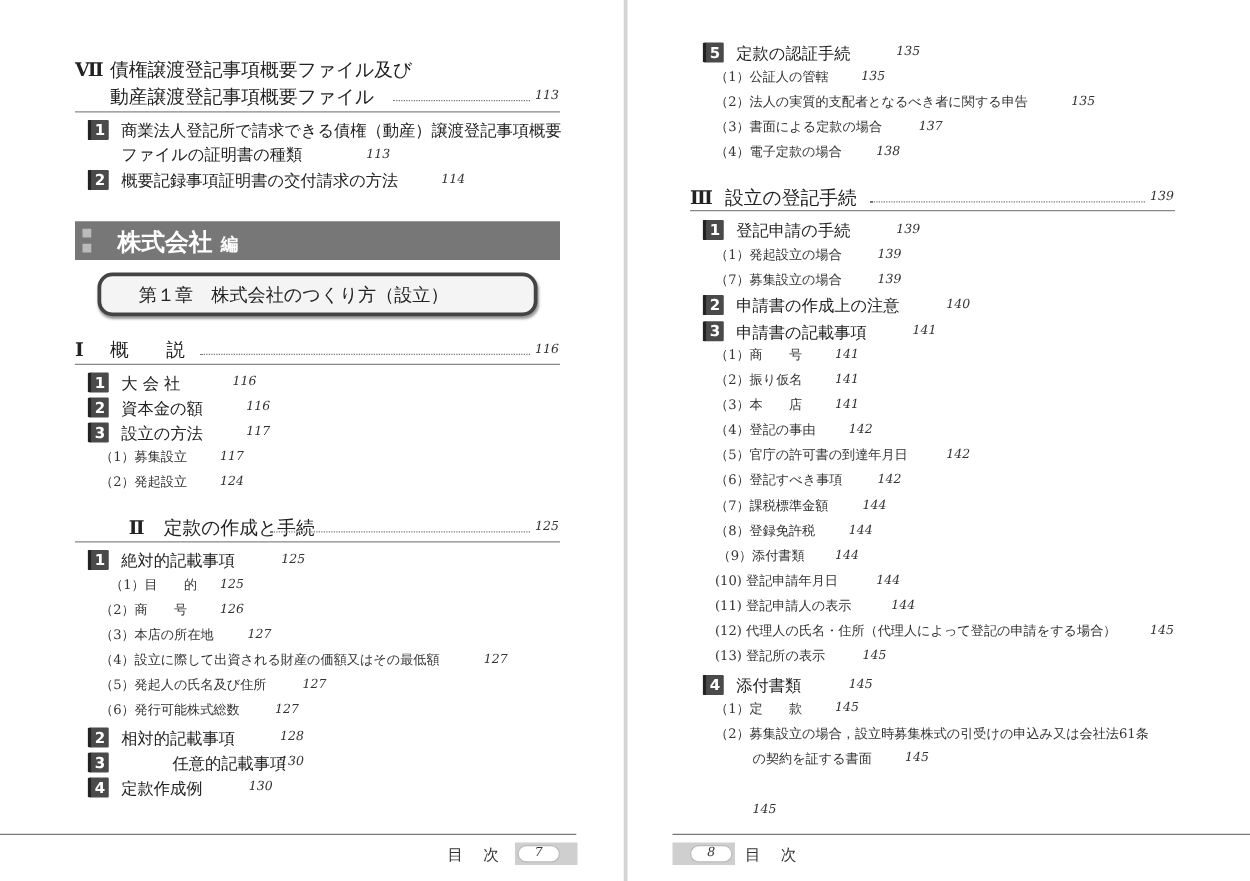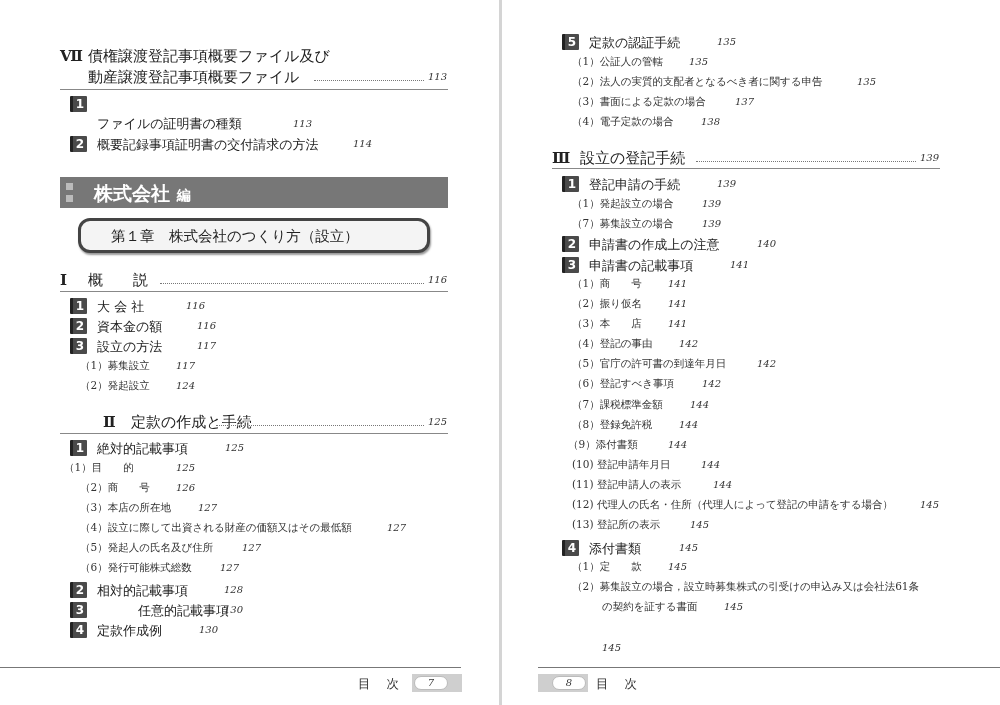--- a/index.html
+++ b/index.html
@@ -61,20 +61,21 @@
     <span class="roman">Ⅶ</span><span>債権譲渡登記事項概要ファイル及び</span>
   </div>
   <div class="sec-h" style="left:88px; top:68px;">
     <span>動産譲渡登記事項概要ファイル</span>
   </div>
   <div class="leader" style="left:314px; top:80px; width:110px;"></div>
   <div class="abs num" style="left:428px; top:71px;">113</div>
   <div class="sec-rule" style="left:60px; top:89px; width:388px;"></div>
 
   <div class="badge" style="left:70px; top:96px;">1</div>
+  <div class="item-label" style="left:97px; top:96px;">商業法人登記所で請求できる債権（動産）譲渡登記事項概要</div>
   <div class="item-label" style="left:97px; top:115px;">ファイルの証明書の種類</div>
   <div class="abs num" style="left:293px; top:118px;">113</div>
 
   <div class="badge" style="left:70px; top:136px;">2</div>
   <div class="item-label" style="left:97px; top:136px;">概要記録事項証明書の交付請求の方法</div>
   <div class="abs num" style="left:353px; top:138px;">114</div>
 
   <div class="part-banner">
     <div class="sq" style="top:6px;"></div>
     <div class="sq" style="top:18px;"></div>
@@ -116,21 +117,21 @@
     <span class="roman">Ⅱ</span><span>定款の作成と手続</span>
   </div>
   <div class="leader" style="left:216px; top:425px; width:208px;"></div>
   <div class="abs num" style="left:428px; top:416px;">125</div>
   <div class="sec-rule" style="left:60px; top:433px; width:388px;"></div>
 
   <div class="badge" style="left:70px; top:440px;">1</div>
   <div class="item-label" style="left:97px; top:440px;">絶対的記載事項</div>
   <div class="abs num" style="left:225px; top:442px;">125</div>
 
-  <div class="sub-label" style="left:64px; top:461px;">（1）目　　的</div>
+  <div class="sub-label" style="left:88px; top:461px;">（1）目　　的</div>
   <div class="abs num" style="left:176px; top:462px;">125</div>
   <div class="sub-label" style="left:80px; top:481px;">（2）商　　号</div>
   <div class="abs num" style="left:176px; top:482px;">126</div>
   <div class="sub-label" style="left:80px; top:501px;">（3）本店の所在地</div>
   <div class="abs num" style="left:198px; top:502px;">127</div>
   <div class="sub-label" style="left:80px; top:521px;">（4）設立に際して出資される財産の価額又はその最低額</div>
   <div class="abs num" style="left:387px; top:522px;">127</div>
   <div class="sub-label" style="left:80px; top:541px;">（5）発起人の氏名及び住所</div>
   <div class="abs num" style="left:242px; top:542px;">127</div>
   <div class="sub-label" style="left:80px; top:561px;">（6）発行可能株式総数</div>
@@ -203,21 +204,21 @@
   <div class="sub-label" style="left:70px; top:337px;">（4）登記の事由</div>
   <div class="abs num" style="left:177px; top:338px;">142</div>
   <div class="sub-label" style="left:70px; top:357px;text-align:right;">（5）官庁の許可書の到達年月日</div>
   <div class="abs num" style="left:255px; top:358px;">142</div>
   <div class="sub-label" style="left:70px; top:377px;">（6）登記すべき事項</div>
   <div class="abs num" style="left:200px; top:378px;">142</div>
   <div class="sub-label" style="left:70px; top:398px;">（7）課税標準金額</div>
   <div class="abs num" style="left:188px; top:399px;">144</div>
   <div class="sub-label" style="left:70px; top:418px;">（8）登録免許税</div>
   <div class="abs num" style="left:177px; top:419px;">144</div>
-  <div class="sub-label" style="left:66px; top:438px;">（9）添付書類</div>
+  <div class="sub-label" style="left:72px; top:438px;">（9）添付書類</div>
   <div class="abs num" style="left:166px; top:439px;">144</div>
   <div class="sub-label" style="left:70px; top:458px;">(10) 登記申請年月日</div>
   <div class="abs num" style="left:199px; top:459px;">144</div>
   <div class="sub-label" style="left:70px; top:478px;">(11) 登記申請人の表示</div>
   <div class="abs num" style="left:211px; top:479px;">144</div>
   <div class="sub-label" style="left:70px; top:498px;">(12) 代理人の氏名・住所（代理人によって登記の申請をする場合）</div>
   <div class="abs num" style="left:418px; top:499px;">145</div>
   <div class="sub-label" style="left:70px; top:518px;">(13) 登記所の表示</div>
   <div class="abs num" style="left:188px; top:519px;">145</div>
 

